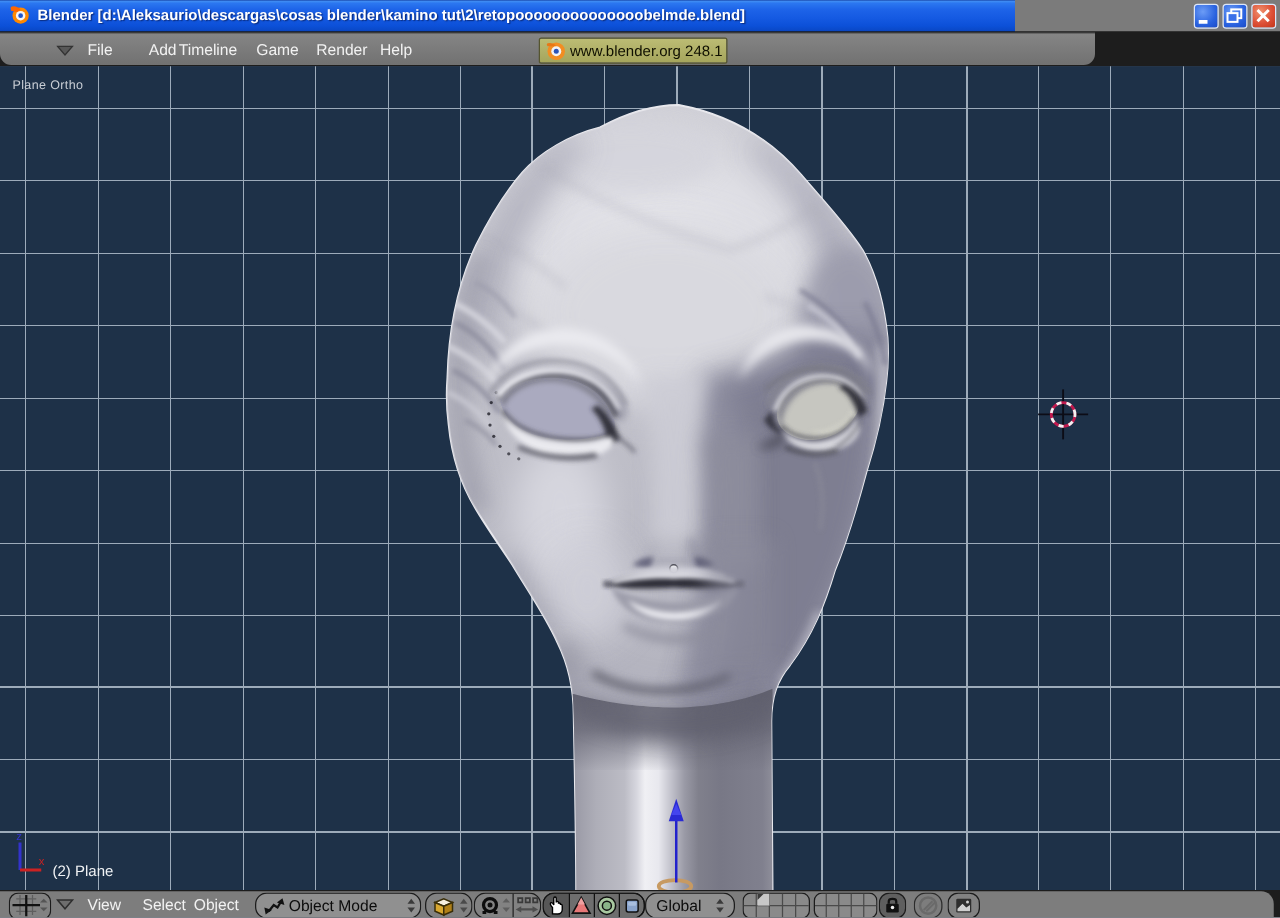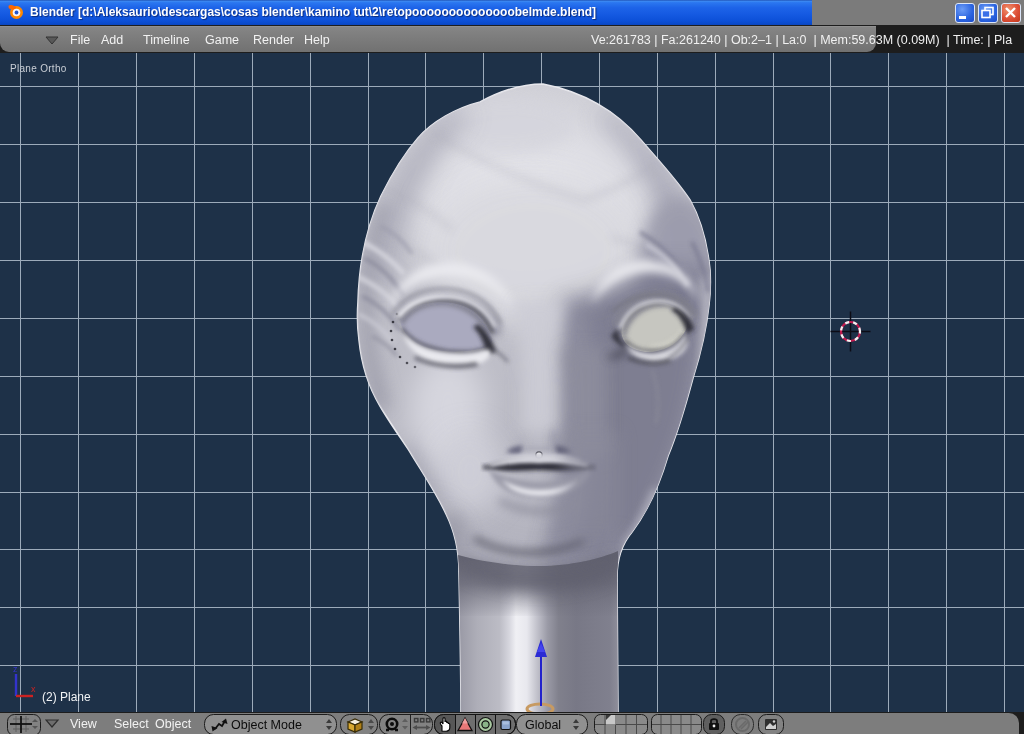--- a/index.html
+++ b/index.html
@@ -56,26 +56,34 @@
           <path d="M4 4 L13 13 M13 4 L4 13" stroke="#fff" stroke-width="2.4"></path>
         </svg></div>
   </div>
 
   <div id="menustrip">
       <div id="menubar">
     <svg width="16" height="10" style="position:absolute;left:45px;top:9px">
           <path d="M1 1 L13 1 L7 8 Z" fill="#585858" stroke="#333" stroke-width="1"></path>
         </svg>
     <div class="mtxt" style="left:70px">File</div>
-    <div class="mtxt" style="left:101px">Add</div>
+    <div class="mtxt" style="left:119px">Add</div>
     <div class="mtxt" style="left:143px">Timeline</div>
     <div class="mtxt" style="left:205px">Game</div>
     <div class="mtxt" style="left:253px">Render</div>
     <div class="mtxt" style="left:304px">Help</div>
-    <div id="stats">Ve:261783 | Fa:261240 | Ob:2–1 | La:0&nbsp; | Mem:59.63M (0.09M)&nbsp; | Time: | Pla</div>
+    <div id="blendbtn">
+      <svg width="18" height="18" style="position:absolute;left:4px;top:1px" viewBox="0 0 18 18">
+        <circle cx="9" cy="9" r="7" fill="#f28d22"></circle>
+        <path d="M2 5 Q0 2 5 2.5 Q8 3 9 5 Z" fill="#e87716"></path>
+        <circle cx="9" cy="9" r="4" fill="#f2f2f4"></circle>
+        <circle cx="9" cy="9" r="2" fill="#2a53b8"></circle>
+      </svg>
+      <span>www.blender.org 248.1</span>
+    </div>
   </div>
     </div>
 
   <div id="viewport">
     <svg width="1024" height="659" viewBox="0 53 1024 659" style="position:absolute;left:0;top:0">
       <defs>
         <linearGradient id="headbase" x1="0" y1="0" x2="0" y2="1">
           <stop offset="0" stop-color="#cfcfd6"></stop>
           <stop offset="0.35" stop-color="#c0c0c9"></stop>
           <stop offset="0.75" stop-color="#b4b4bf"></stop>

